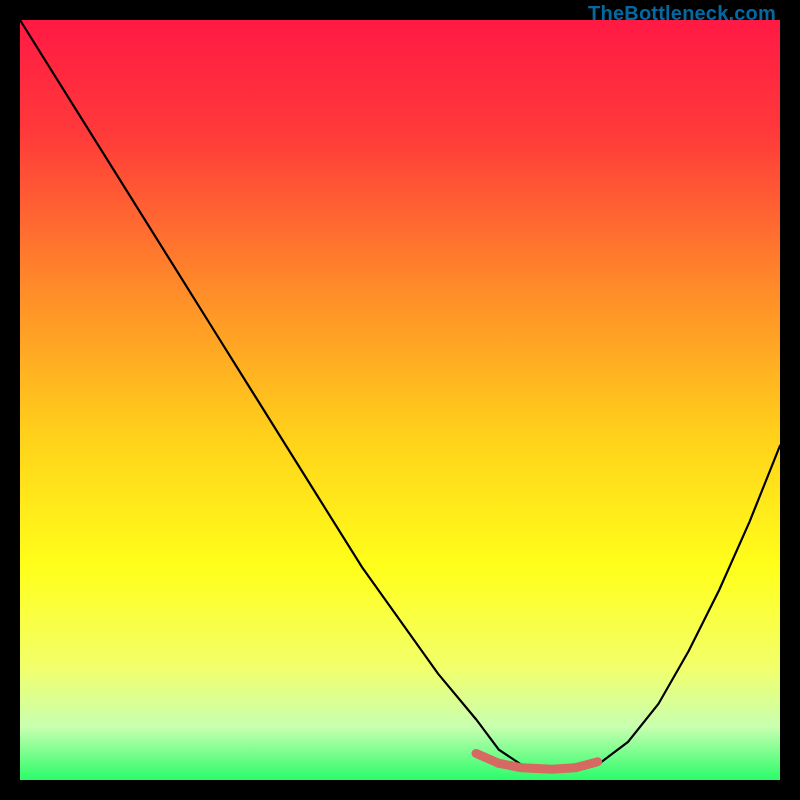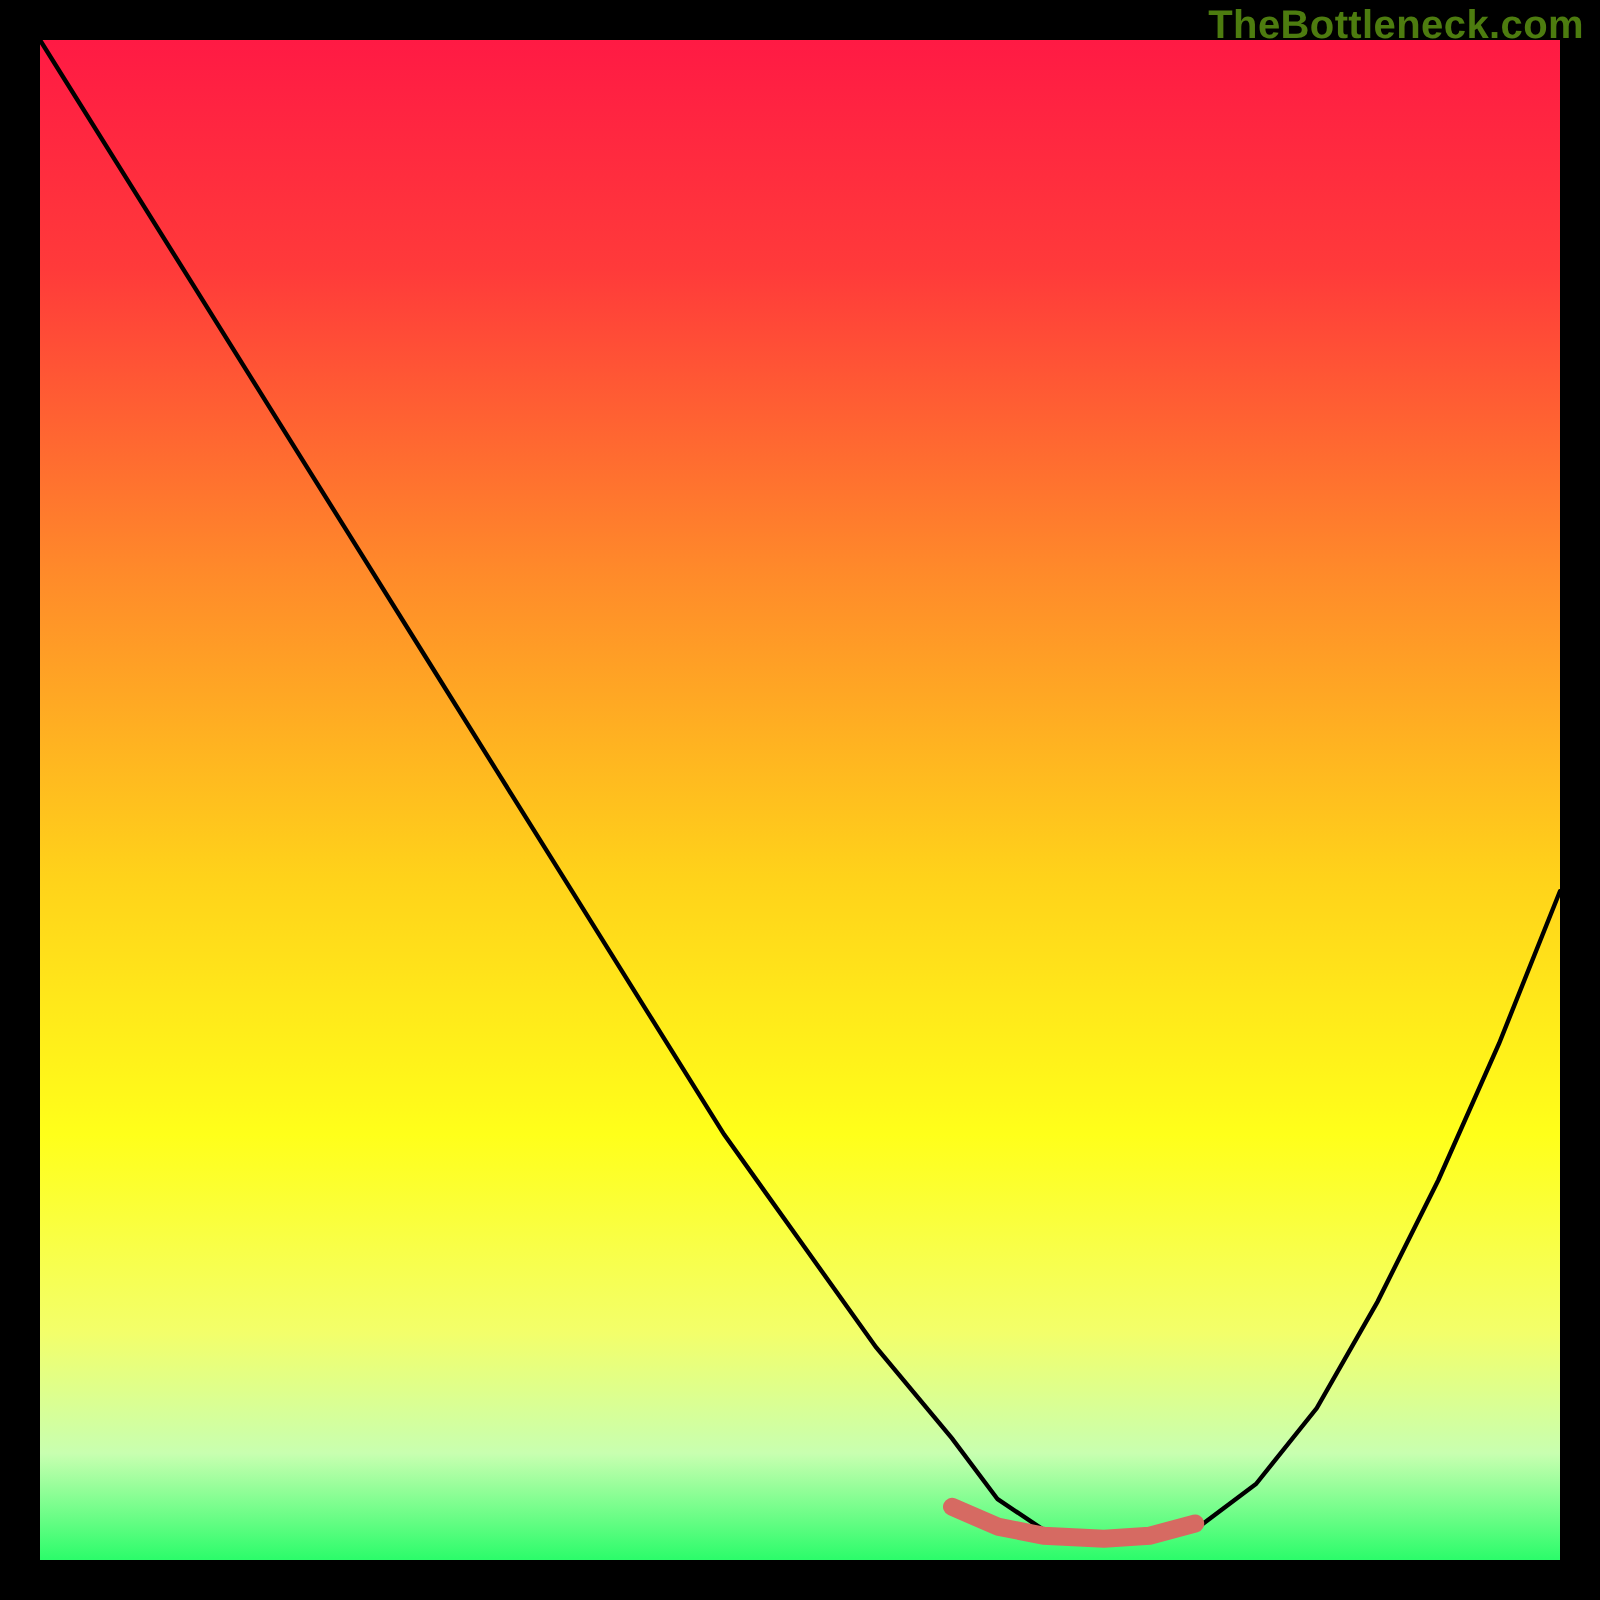--- a/index.html
+++ b/index.html
@@ -15,25 +15,25 @@
   .plot-area {
     position: absolute;
     left: 0;
     top: 0;
     width: 760px;
     height: 760px;
   }
   .watermark {
     position: absolute;
     top: 2px;
-    right: 8px;
+    right: 24px;
     font-family: Arial, Helvetica, sans-serif;
     font-size: 20px;
     font-weight: 600;
-    color: #4d7c0f;
+    color: #0369a1;
     letter-spacing: 0.2px;
   }
   svg { display: block; }
 </style>
 </head>
 <body>
 
 <div class="frame">
   <svg class="plot-area" width="760" height="760" viewBox="0 0 760 760" preserveAspectRatio="none">
     <defs>

